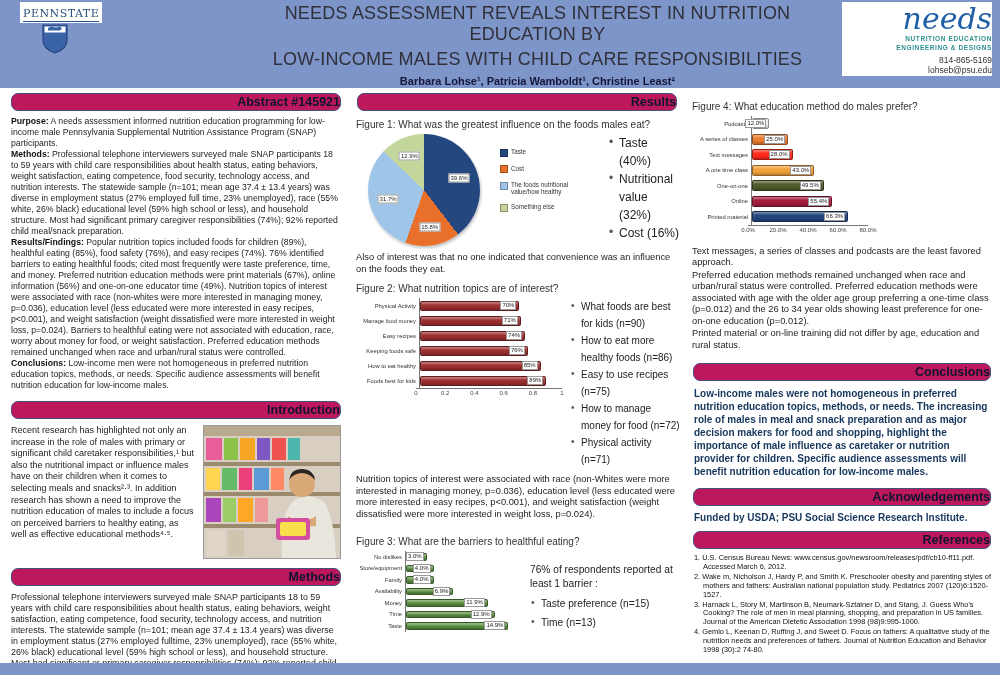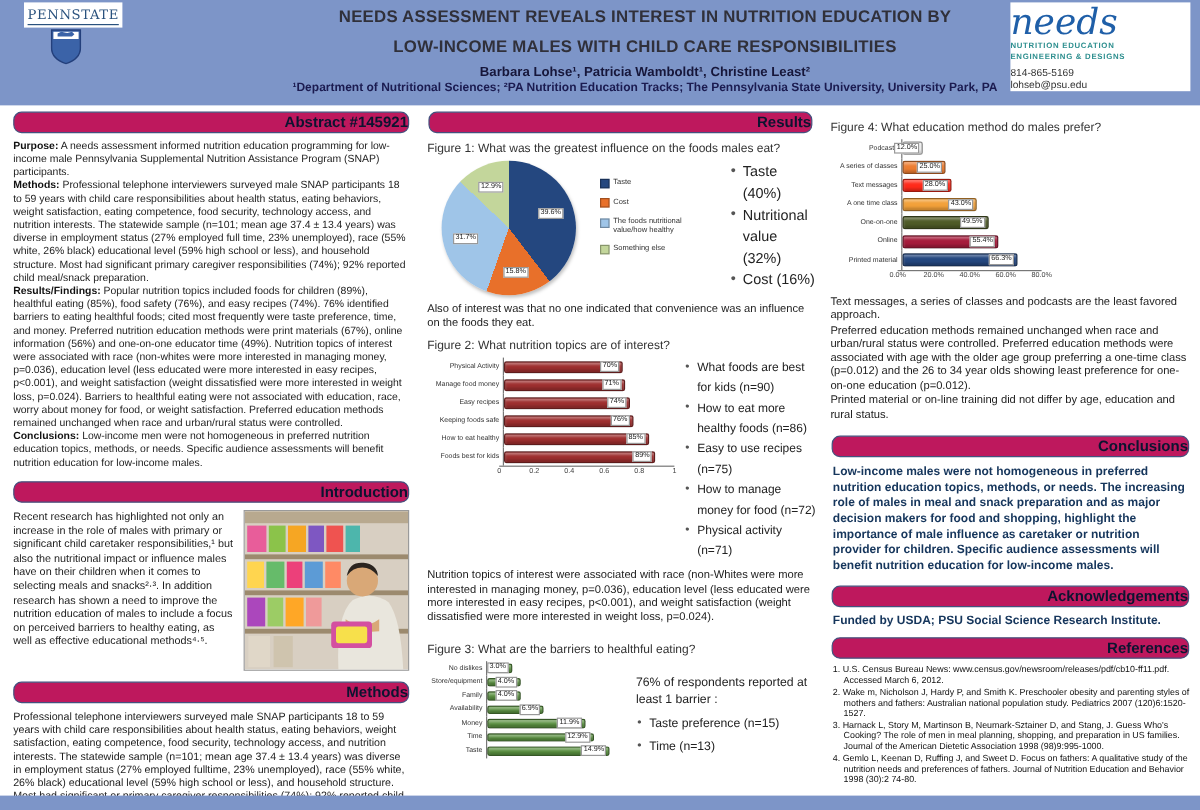--- a/index.html
+++ b/index.html
@@ -7,25 +7,25 @@
     width:1000px;height:675px;position:relative;overflow:hidden;
     background:#ffffff;font-family:"Liberation Sans",sans-serif;color:#222;
   }
   
   .poster-header{position:absolute;top:0;left:0;width:1000px;height:88px;background:#7d95c8;}
   .ps-logo{position:absolute;left:20px;top:2px;width:70px;text-align:center;}
   .ps-box{background:#fff;padding:1px 3px 2px 3px;display:inline-block;}
   .ps-text{font-family:"DejaVu Serif",serif;font-size:11px;color:#2a527e;letter-spacing:.5px;border-bottom:1.5px solid #2a527e;padding-bottom:1px;}
   .ps-shield{display:block;margin:1px auto 0 auto;}
   .header-center{position:absolute;left:240px;right:165px;top:3px;text-align:center;}
-  .title-line{font-size:14px;font-weight:bold;color:#30303a;letter-spacing:.2px;line-height:21px;}
+  .title-line{font-size:18px;font-weight:normal;color:#30303a;letter-spacing:.2px;line-height:21px;}
   .title-line2{margin-top:4px;}
   .authors{font-size:11px;font-weight:bold;color:#16163a;margin-top:5px;}
   .affiliation{font-size:10px;font-weight:bold;color:#1b1b50;margin-top:2px;}
-  .needs-card{position:absolute;right:8px;top:2px;width:150px;height:74px;background:#fff;text-align:left;padding-top:2px;box-sizing:border-box;}
+  .needs-card{position:absolute;right:8px;top:2px;width:150px;height:74px;background:#fff;text-align:right;padding-top:2px;box-sizing:border-box;}
   .needs-word{font-family:"DejaVu Serif",serif;font-style:italic;color:#1f5fa8;font-size:30px;line-height:30px;}
   .needs-tag{color:#2e8f8f;font-size:6.5px;font-weight:bold;letter-spacing:.6px;line-height:8px;margin-top:1px;}
   .needs-contact{font-size:8.5px;color:#333;margin-top:3px;line-height:10px;}
   
   .poster-body{position:absolute;top:88px;left:0;width:1000px;bottom:12px;background:#fff;display:flex;gap:10px;padding:5px 6px 0 8px;box-sizing:border-box;}
   .col-left{width:336px;flex:none;}
   .col-mid{width:326px;flex:none;}
   .col-right{flex:1;min-width:0;}
   .poster-footer{position:absolute;bottom:0;left:0;width:1000px;height:12px;background:#7d95c8;}
   .sec-bar{background:#be185d;border:1.5px solid #44517e;border-radius:7px;text-align:right;font-weight:bold;font-size:12.5px;color:#0c1430;padding:1px 0;margin:0 3px;}

